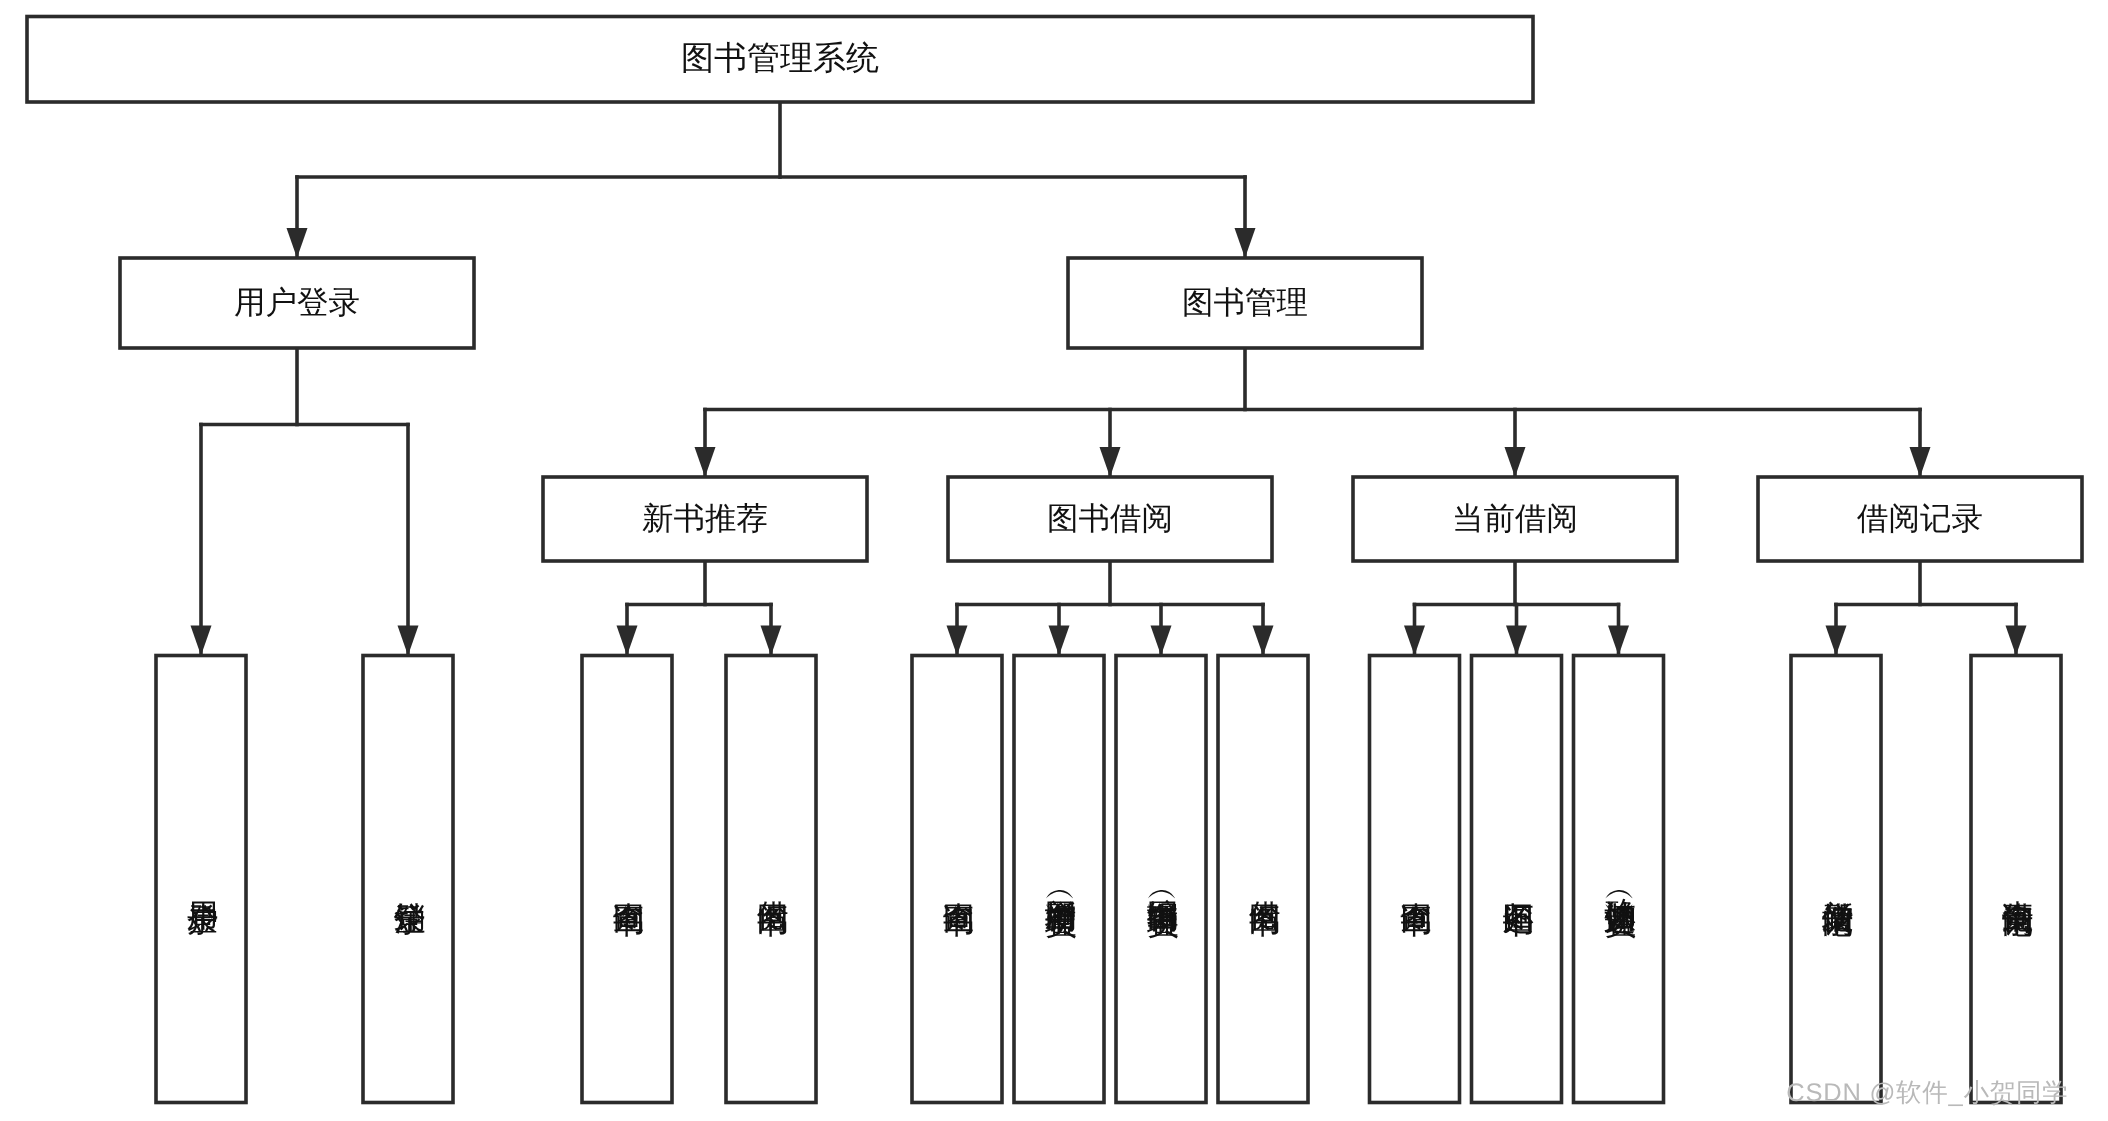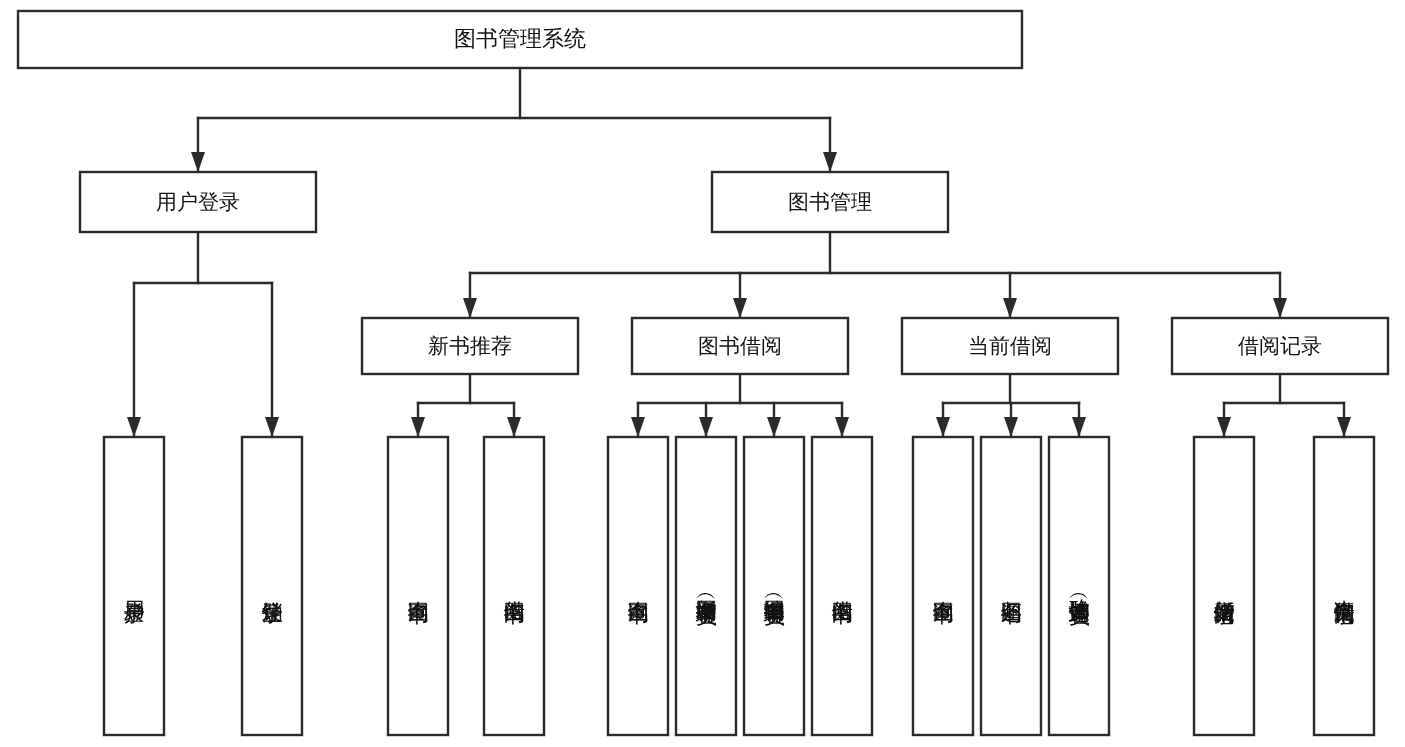--- a/index.html
+++ b/index.html
@@ -179,13 +179,14 @@
       <div class="leaf-label-wrap" style="left: 608px; top: 437px; width: 60px; height: 298px;">查询图书</div>
       <div class="leaf-label-wrap" style="left: 676px; top: 437px; width: 60px; height: 298px;">新增图书（管理员）</div>
       <div class="leaf-label-wrap" style="left: 744px; top: 437px; width: 60px; height: 298px;">编辑图书（管理员）</div>
       <div class="leaf-label-wrap" style="left: 812px; top: 437px; width: 60px; height: 298px;">借阅图书</div>
       <div class="leaf-label-wrap" style="left: 913px; top: 437px; width: 60px; height: 298px;">查询图书</div>
       <div class="leaf-label-wrap" style="left: 981px; top: 437px; width: 60px; height: 298px;">归还图书</div>
       <div class="leaf-label-wrap" style="left: 1049px; top: 437px; width: 60px; height: 298px;">确认归还（管理员）</div>
       <div class="leaf-label-wrap" style="left: 1194px; top: 437px; width: 60px; height: 298px;">新增借阅记录</div>
       <div class="leaf-label-wrap" style="left: 1314px; top: 437px; width: 60px; height: 298px;">查询借阅记录</div>
     </div>
+  <div class="watermark">CSDN @软件_小贺同学</div>
 </div>
 
 </body></html>

